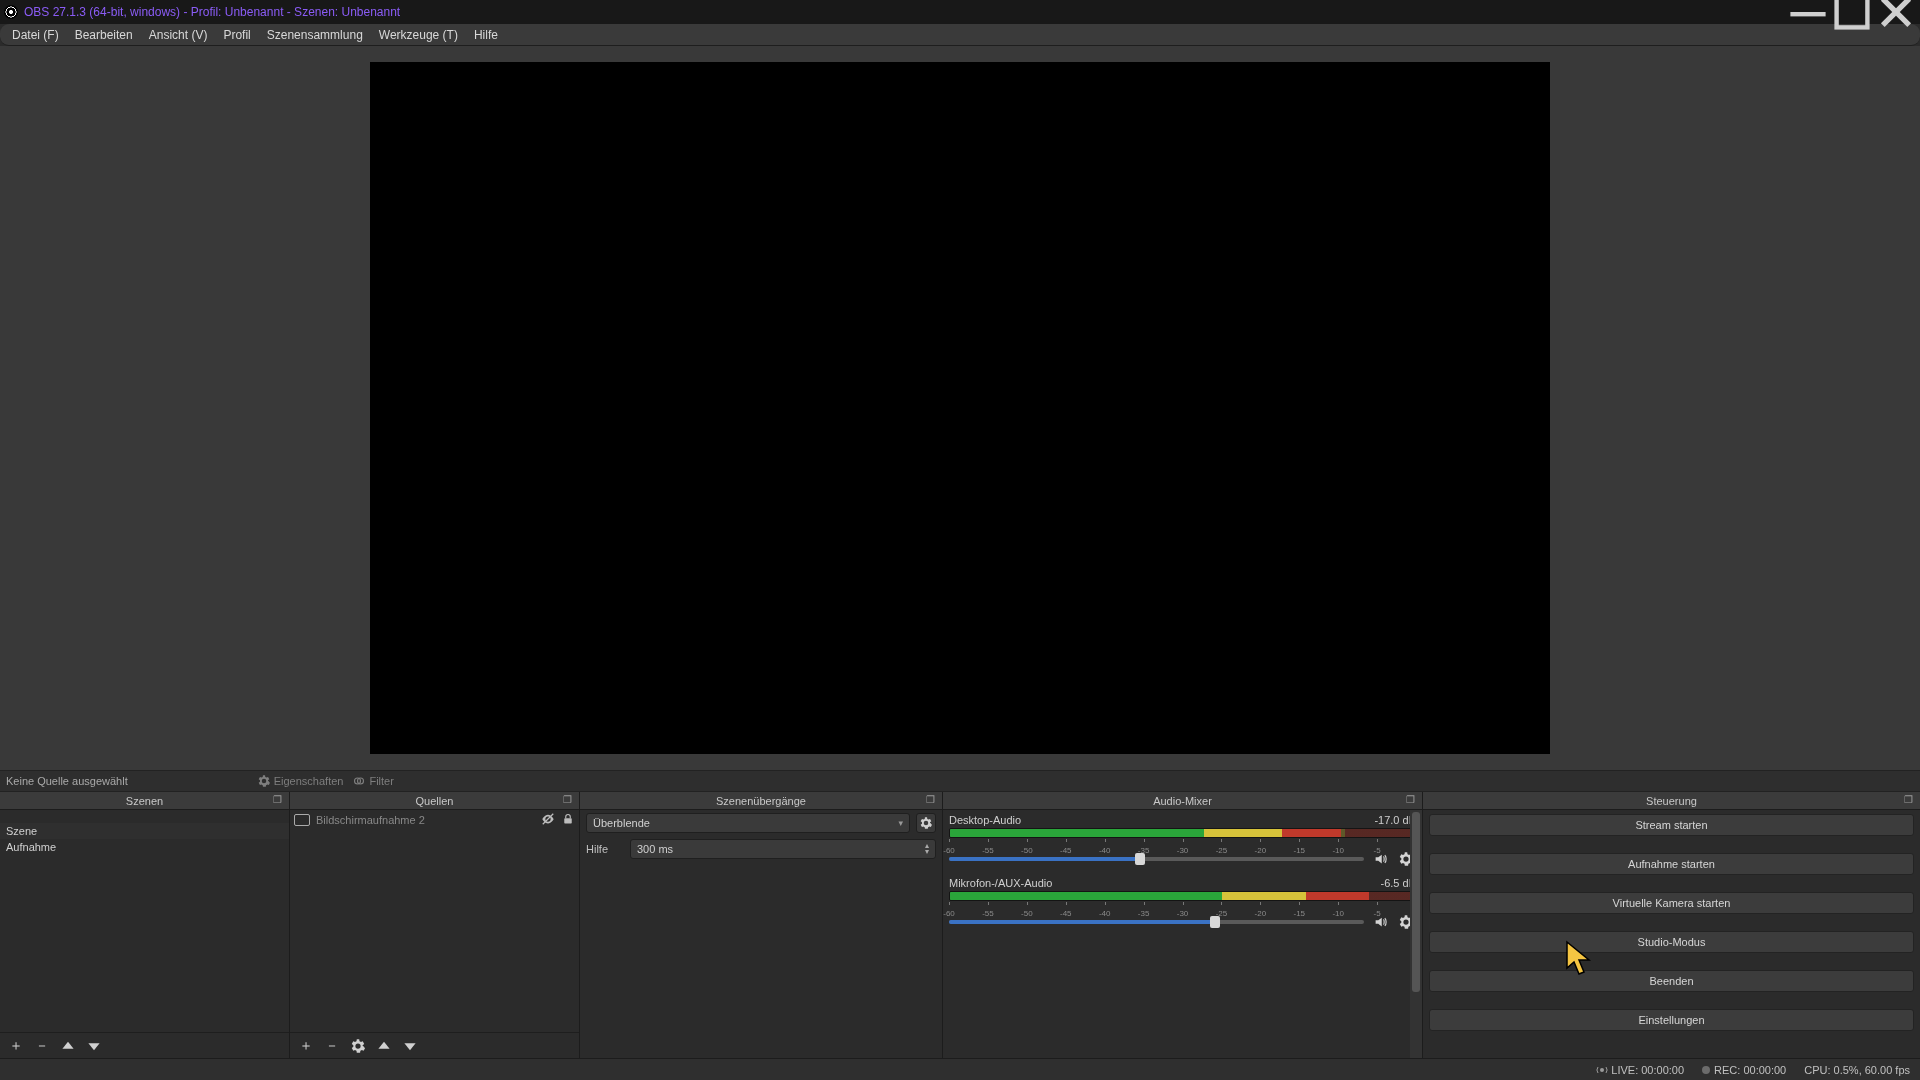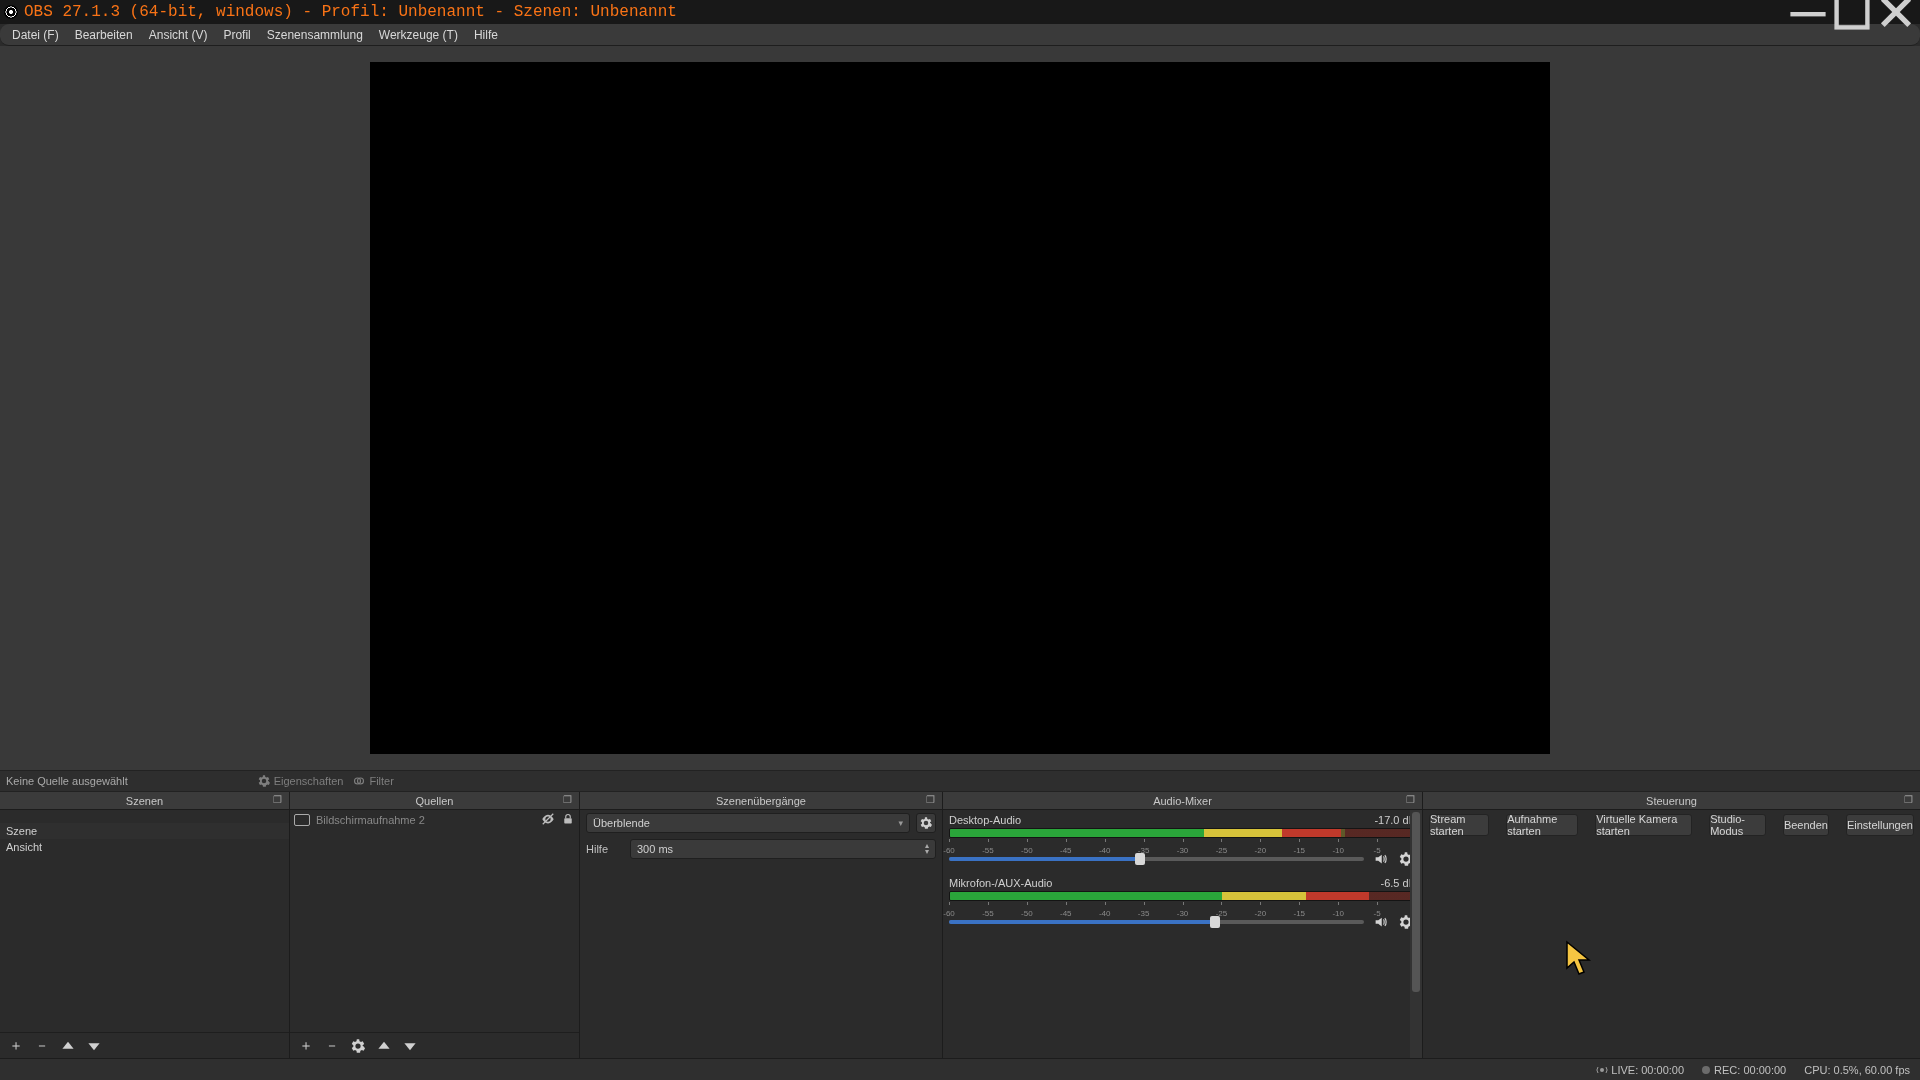--- a/index.html
+++ b/index.html
@@ -1,21 +1,21 @@
 <!DOCTYPE html>
 <html><head>
 <meta charset="utf-8">
 <style>
 * { box-sizing: border-box; margin: 0; padding: 0; font-family: "Segoe UI", Tahoma, sans-serif; user-select: none; }
 html, body { width: 1920px; height: 1080px; overflow: hidden; background: #2b2b2b; color: #c8c8c8; font-size: 12px; }
 
 
 .titlebar { height: 24px; background: #181818; display: flex; align-items: center; padding: 0 2px 0 4px; }
 .titlebar .obs-logo { width: 14px; height: 14px; border-radius: 50%; background: radial-gradient(circle at 50% 50%, #fff 0 20%, #000 22% 45%, #fff 47% 55%, #000 57% 100%); margin-right: 6px; }
-.titlebar .title-text { font-size: 16px; color: #f97316; flex: 1; font-family: Liberation Mono, monospace; }
+.titlebar .title-text { font-size: 12px; color: #8b5cf6; flex: 1; }
 .titlebar .winbtns { display: flex; height: 100%; }
 .titlebar .winbtn { width: 44px; display: flex; align-items: center; justify-content: center; color: #cfcfcf; font-size: 13px; }
 
 
 .menubar { height: 22px; background: #3a3a3a; display: flex; align-items: center; padding: 0 4px; border-bottom: 1px solid #1e1e1e; border-radius: 9px; }
 .menubar .menuitem { padding: 2px 8px; font-size: 12px; color: #d8d8d8; }
 
 
 .preview-wrap { height: 724px; background: #393939; display: flex; align-items: center; justify-content: center; }
 .preview-canvas { width: 1180px; height: 692px; background: #000; }
@@ -74,21 +74,21 @@
 .slider-track { flex: 1; height: 4px; background: #5a5a5a; border-radius: 2px; position: relative; }
 .slider-fill { position: absolute; left: 0; top: 0; bottom: 0; background: #3a72c4; border-radius: 2px; }
 .slider-thumb { position: absolute; top: -4px; width: 10px; height: 12px; background: #d8d8d8; border-radius: 2px; transform: translateX(-50%); }
 .mute-btn, .ch-gear { width: 20px; height: 20px; display: flex; align-items: center; justify-content: center; color: #d4d4d4; }
 .mute-btn svg, .ch-gear svg { width: 14px; height: 14px; fill: #d4d4d4; }
 .mixer-scroll { position: absolute; right: 0; top: 0; bottom: 0; width: 12px; background: #333; }
 .mixer-scroll .thumb { position: absolute; left: 2px; right: 2px; top: 2px; height: 180px; background: #555; border-radius: 3px; }
 
 
 .dock.controls { flex: 1; }
-.ctrl-body { padding: 4px 6px; display: flex; flex-direction: row; gap: 17px; }
+.ctrl-body { padding: 4px 6px; display: flex; flex-direction: column; gap: 17px; }
 .ctrl-btn { height: 22px; background: #3c3c3c; border: 1px solid #232323; border-radius: 3px; display: flex; align-items: center; justify-content: center; font-size: 11px; color: #d6d6d6; }
 
 
 .dock-footer { height: 26px; border-top: 1px solid #1e1e1e; display: flex; align-items: center; gap: 10px; padding: 0 8px; }
 .dock-footer .fbtn { width: 16px; height: 16px; display: flex; align-items: center; justify-content: center; color: #d0d0d0; font-size: 14px; }
 .dock-footer .fbtn svg { width: 14px; height: 14px; fill: #d0d0d0; }
 
 
 .statusbar { height: 22px; background: #2f2f2f; border-top: 1px solid #1c1c1c; display: flex; align-items: center; justify-content: flex-end; padding: 0 10px; gap: 18px; font-size: 11px; color: #c0c0c0; }
 .statusbar .dot { width: 8px; height: 8px; border-radius: 50%; background: #6b6b6b; display: inline-block; margin-right: 4px; vertical-align: middle; }
@@ -158,21 +158,21 @@
 <div class="docks">
 
   <div class="dock scenes">
     <div class="dock-header">
       <span>Szenen</span>
       <span class="pop">❐</span>
     </div>
     <div class="dock-body">
       <div class="scene-list">
         <div class="scene-item selected">Szene</div>
-        <div class="scene-item">Ansicht</div>
+        <div class="scene-item">Aufnahme</div>
       </div>
     </div>
     <div class="dock-footer">
       <div class="fbtn">＋</div>
       <div class="fbtn">－</div>
       <div class="fbtn">
           <svg viewBox="0 0 10 10">
             <path d="M5 2 L9 7 L1 7 Z"></path>
           </svg>
         </div>

